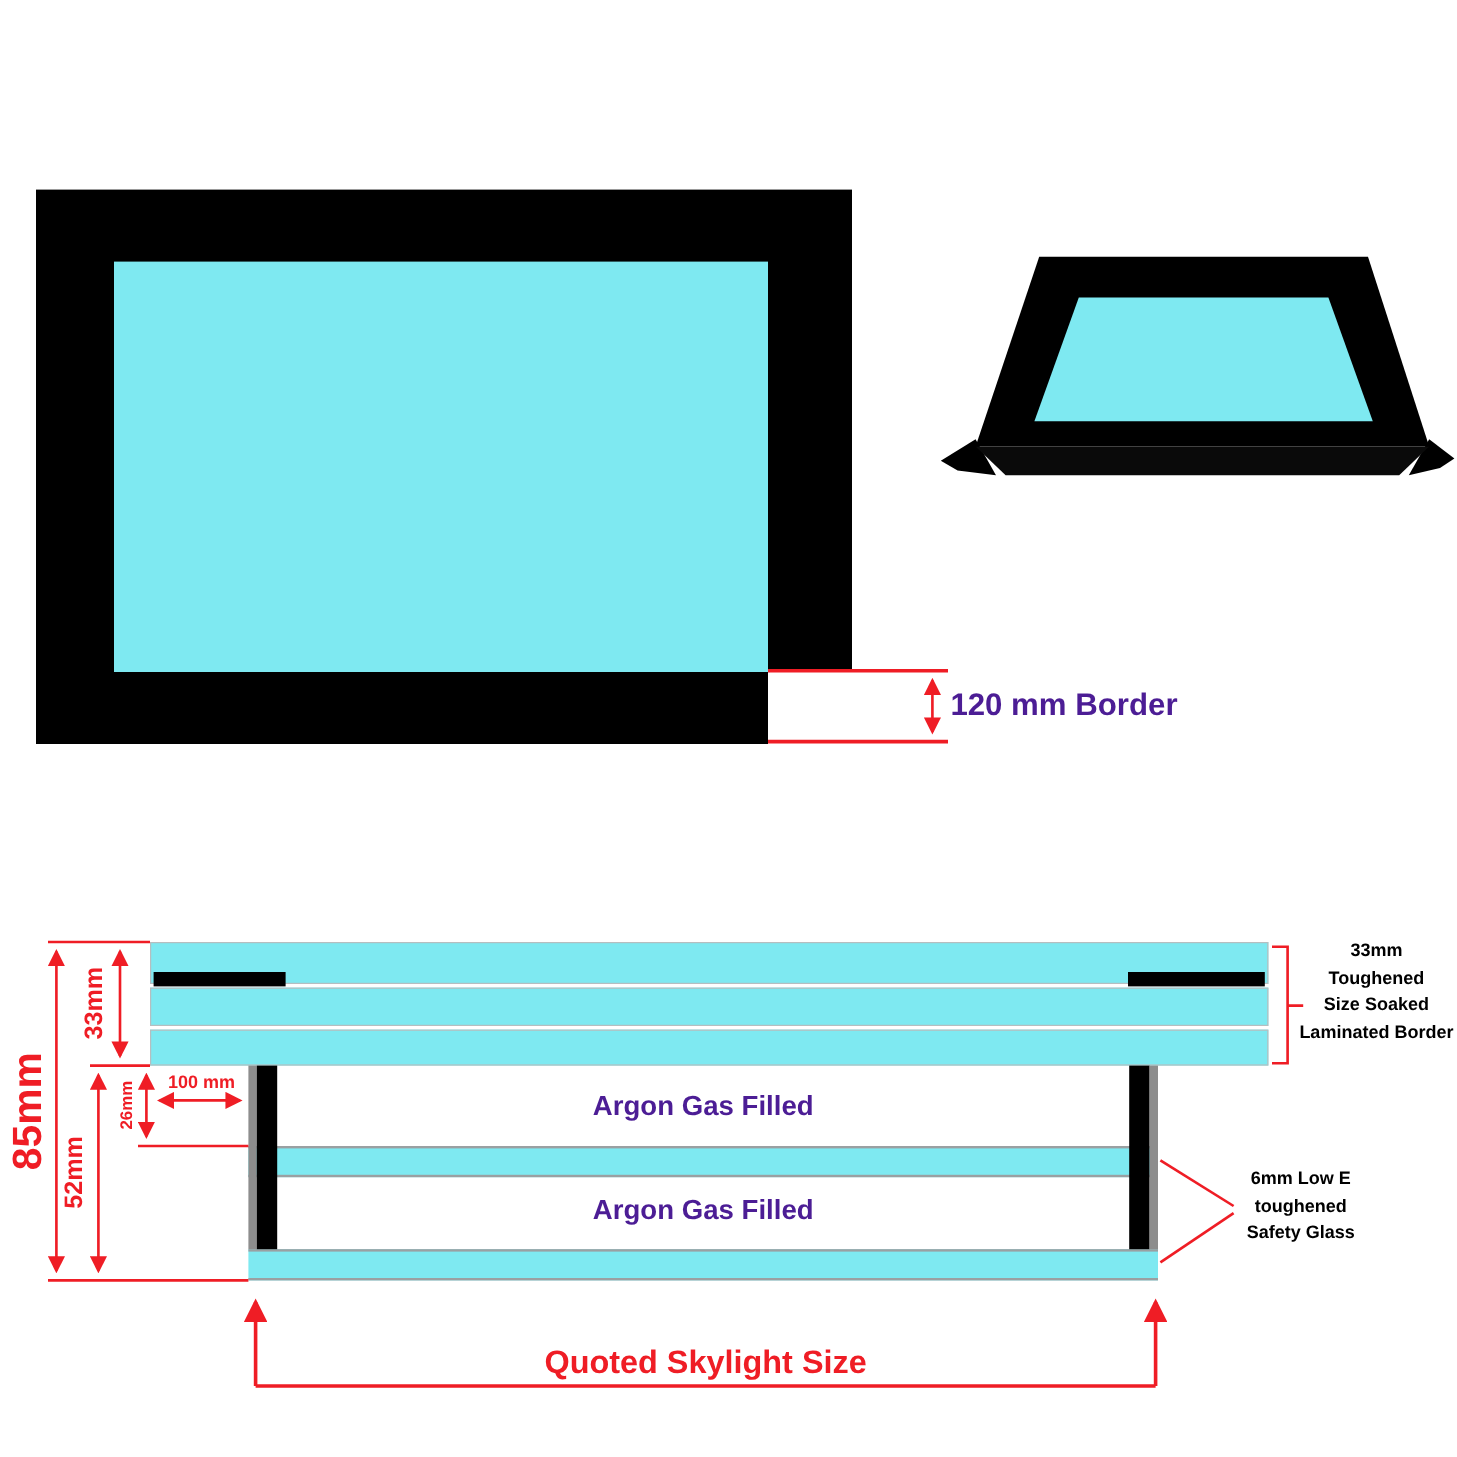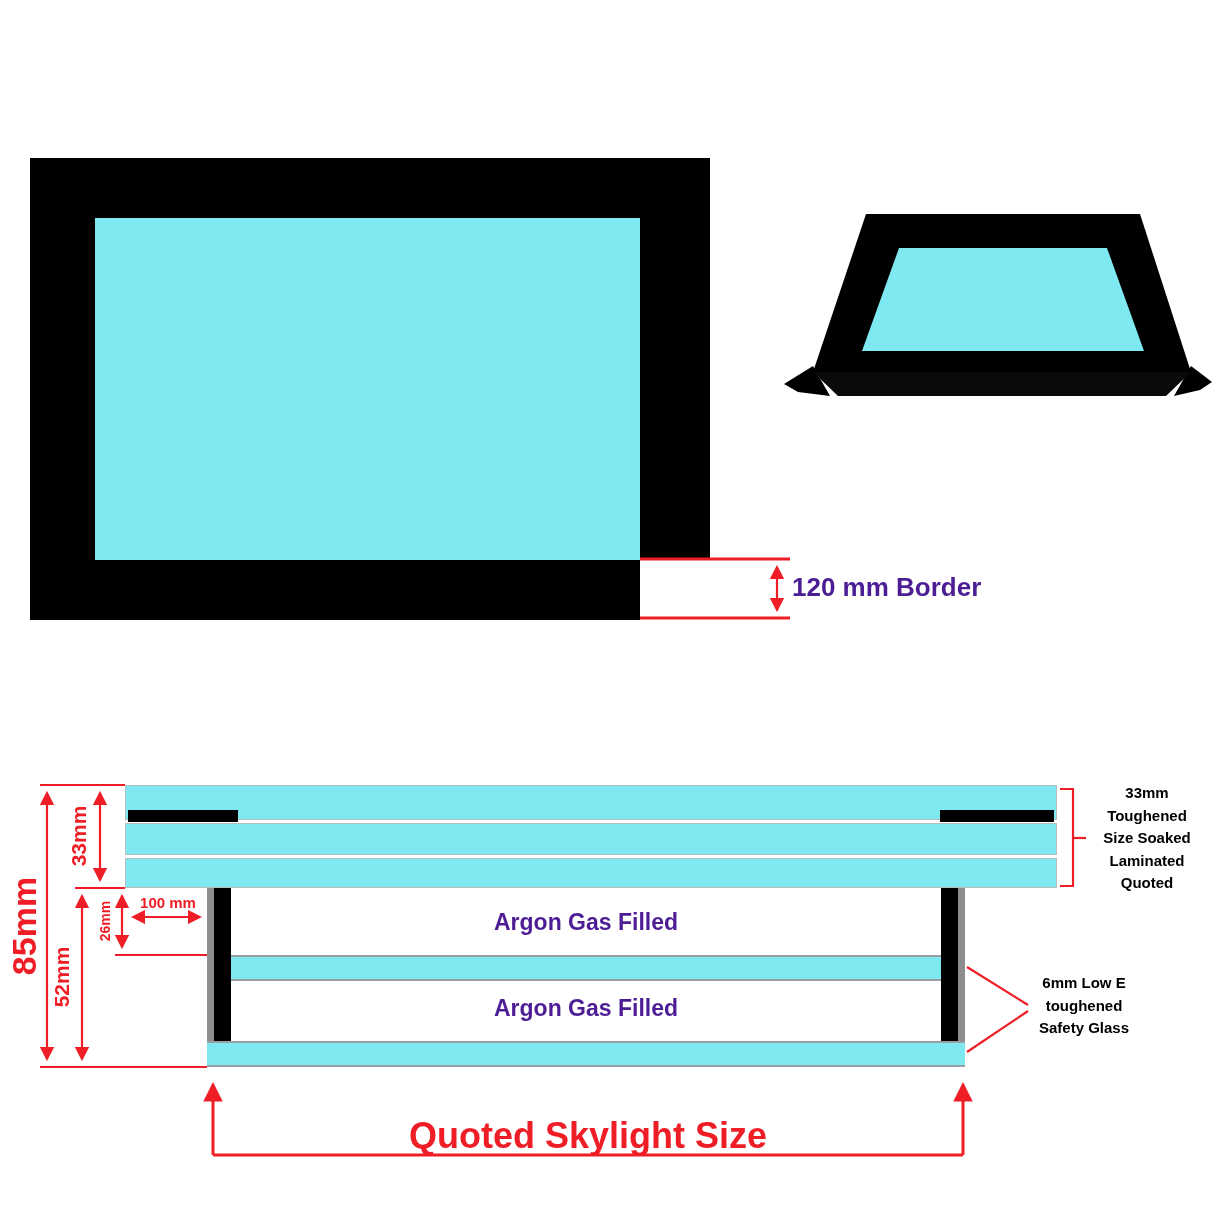--- a/index.html
+++ b/index.html
@@ -65,29 +65,29 @@
   <div class="abs rot redtxt" style="left:24px;top:926px;font-size:34px;font-weight:800;">85mm</div>
   <div class="abs rot redtxt" style="left:79px;top:836px;font-size:21px;font-weight:700;">33mm</div>
   <div class="abs rot redtxt" style="left:62px;top:977px;font-size:21px;font-weight:700;">52mm</div>
   <div class="abs rot redtxt" style="left:105px;top:921px;font-size:14px;font-weight:600;">26mm</div>
   <div class="abs ctr redtxt" style="left:168px;top:902px;font-size:15px;font-weight:600;">100 mm</div>
 
   <div class="abs sideLbl" style="left:1082px;top:782px;width:130px;">
     <div>33mm</div>
     <div>Toughened</div>
     <div>Size Soaked</div>
-    <div>Laminated Quoted</div>
+    <div>Laminated Border</div>
   </div>
   <div class="abs sideLbl" style="left:1024px;top:972px;width:120px;">
     <div>6mm Low E</div>
     <div>toughened</div>
     <div>Safety Glass</div>
   </div>
 
-  <div class="abs ctr redtxt" style="left:588px;top:1136px;font-size:36px;font-weight:800;">Quoted Skylight Size</div>
+  <div class="abs ctr redtxt" style="left:588px;top:1136px;font-size:27px;font-weight:800;">Quoted Skylight Size</div>
 
   <svg class="abs" style="left:0;top:0;pointer-events:none;" width="1214" height="1214">
     <defs>
       <marker id="ar" viewBox="0 0 10 10" refX="8.5" refY="5" markerWidth="6.5" markerHeight="6.5" orient="auto-start-reverse">
         <path d="M0,0L10,5L0,10z" class="red-fill"></path>
       </marker>
     </defs>
 
     <g>
       <line x1="640" y1="559" x2="790" y2="559" class="red-stroke w3"></line>

